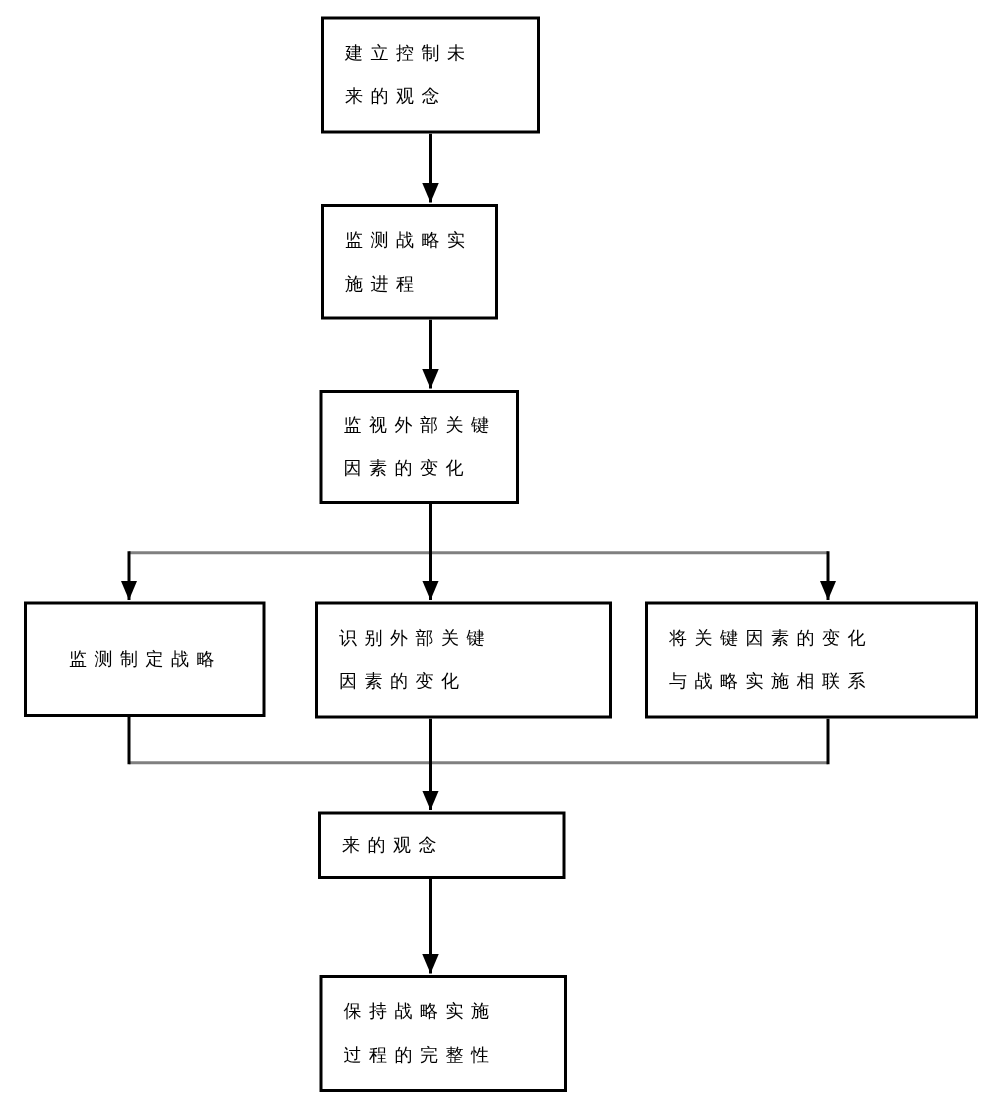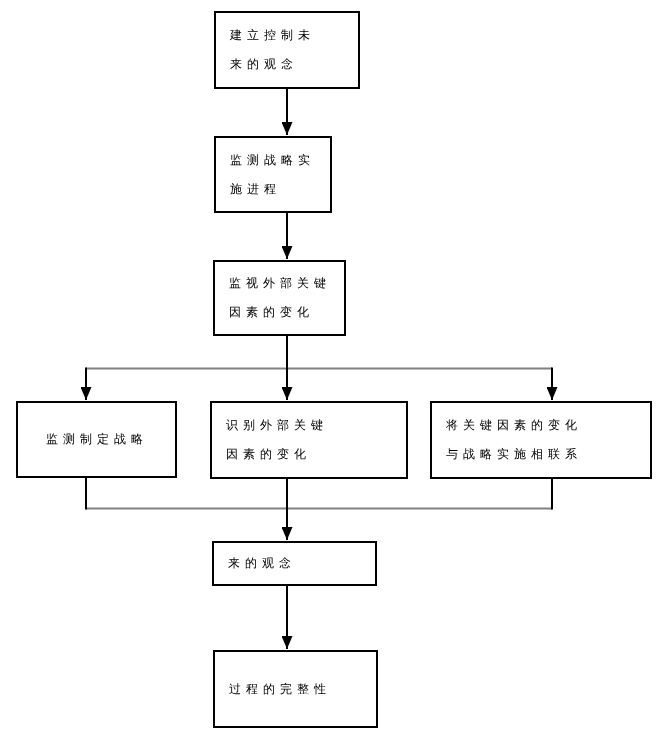--- a/index.html
+++ b/index.html
@@ -98,16 +98,17 @@
   <div class="node n6">
     <div class="txt-line">将关键因素的变化</div>
     <div class="txt-line">与战略实施相联系</div>
   </div>
 
   <div class="node n7">
     <div class="txt-line">来的观念</div>
   </div>
 
   <div class="node n8">
+    <div class="txt-line">保持战略实施</div>
     <div class="txt-line">过程的完整性</div>
   </div>
 
 </div>
 
 </body></html>

